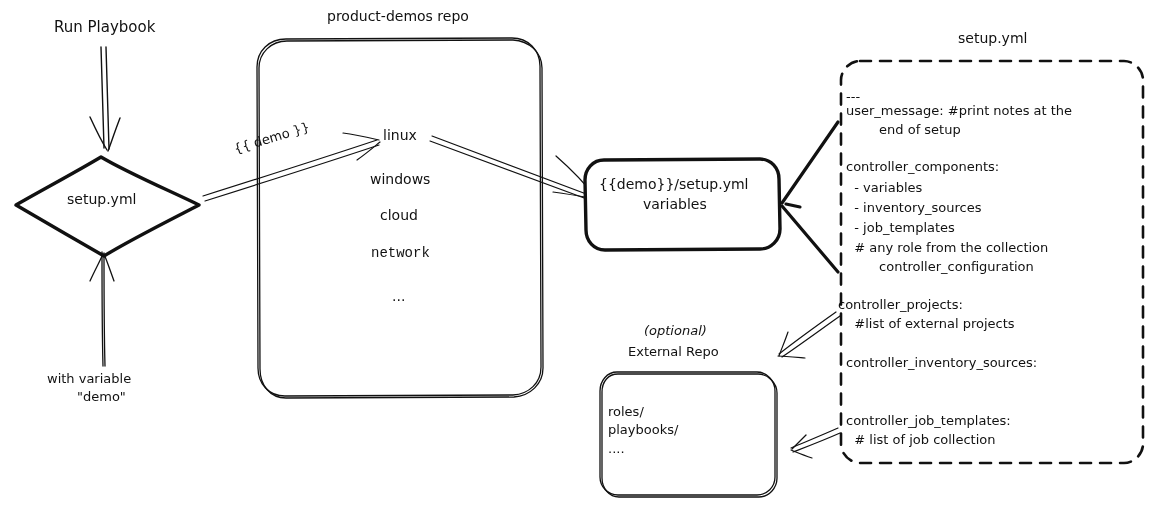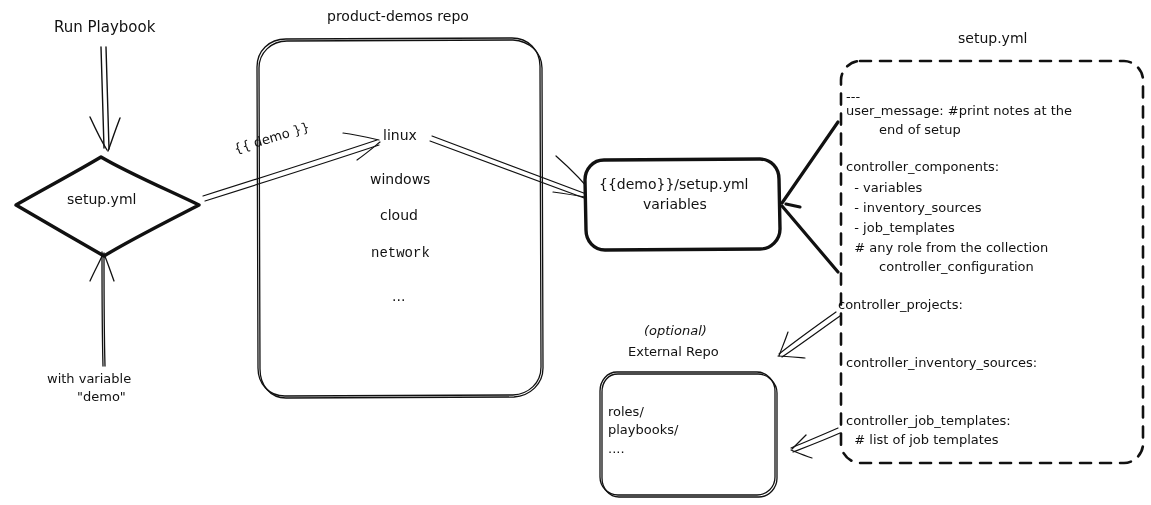--- a/index.html
+++ b/index.html
@@ -124,17 +124,18 @@
   <div class="lbl" style="left:846px;top:89px;font-size:13px;">---</div>
   <div class="lbl" style="left:846px;top:103px;font-size:13px;">user_message: #print notes at the</div>
   <div class="lbl" style="left:846px;top:122px;font-size:13px;">        end of setup</div>
   <div class="lbl" style="left:846px;top:159px;font-size:13px;">controller_components:</div>
   <div class="lbl" style="left:846px;top:180px;font-size:13px;">  - variables</div>
   <div class="lbl" style="left:846px;top:200px;font-size:13px;">  - inventory_sources</div>
   <div class="lbl" style="left:846px;top:220px;font-size:13px;">  - job_templates</div>
   <div class="lbl" style="left:846px;top:240px;font-size:13px;">  # any role from the collection</div>
   <div class="lbl" style="left:846px;top:259px;font-size:13px;">        controller_configuration</div>
   <div class="lbl" style="left:838px;top:297px;font-size:13px;">controller_projects:</div>
+  <div class="lbl" style="left:846px;top:316px;font-size:13px;">  #list of external projects</div>
   <div class="lbl" style="left:846px;top:355px;font-size:13px;">controller_inventory_sources:</div>
   <div class="lbl" style="left:846px;top:413px;font-size:13px;">controller_job_templates:</div>
-  <div class="lbl" style="left:846px;top:432px;font-size:13px;">  # list of job templates</div>
+  <div class="lbl" style="left:846px;top:432px;font-size:13px;">  # list of job collection</div>
 
 </div>
 
 </body></html>

